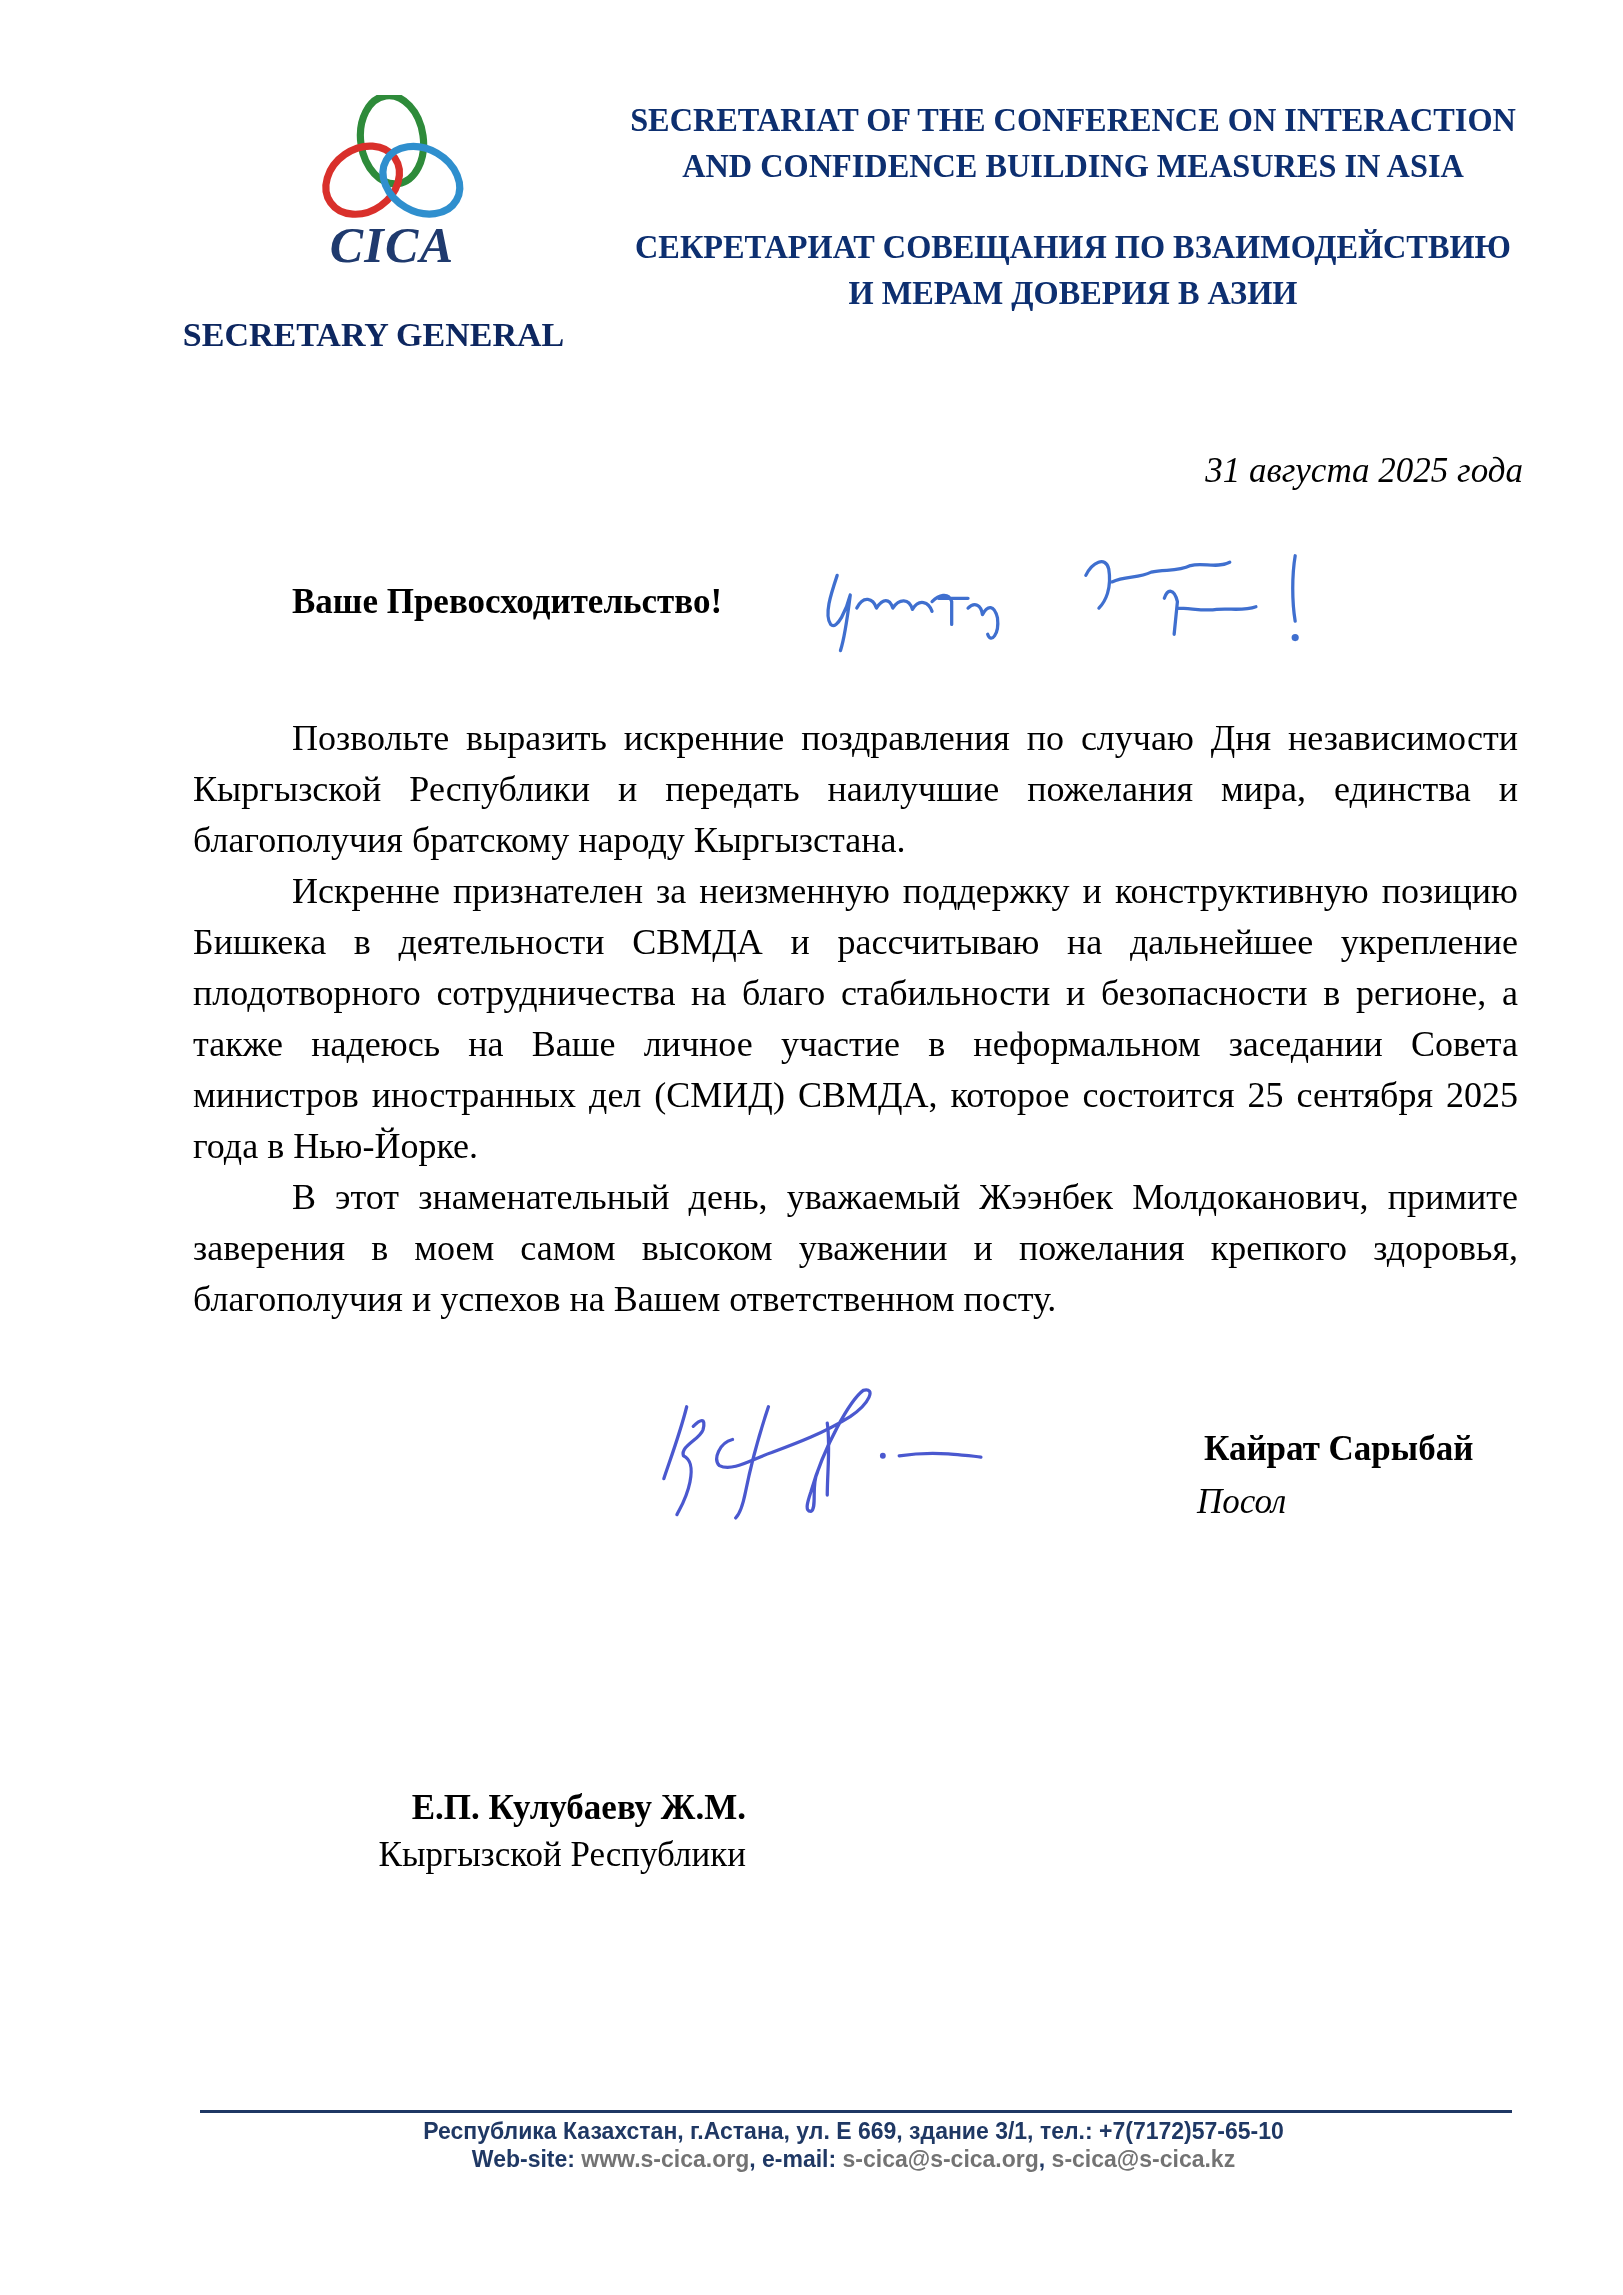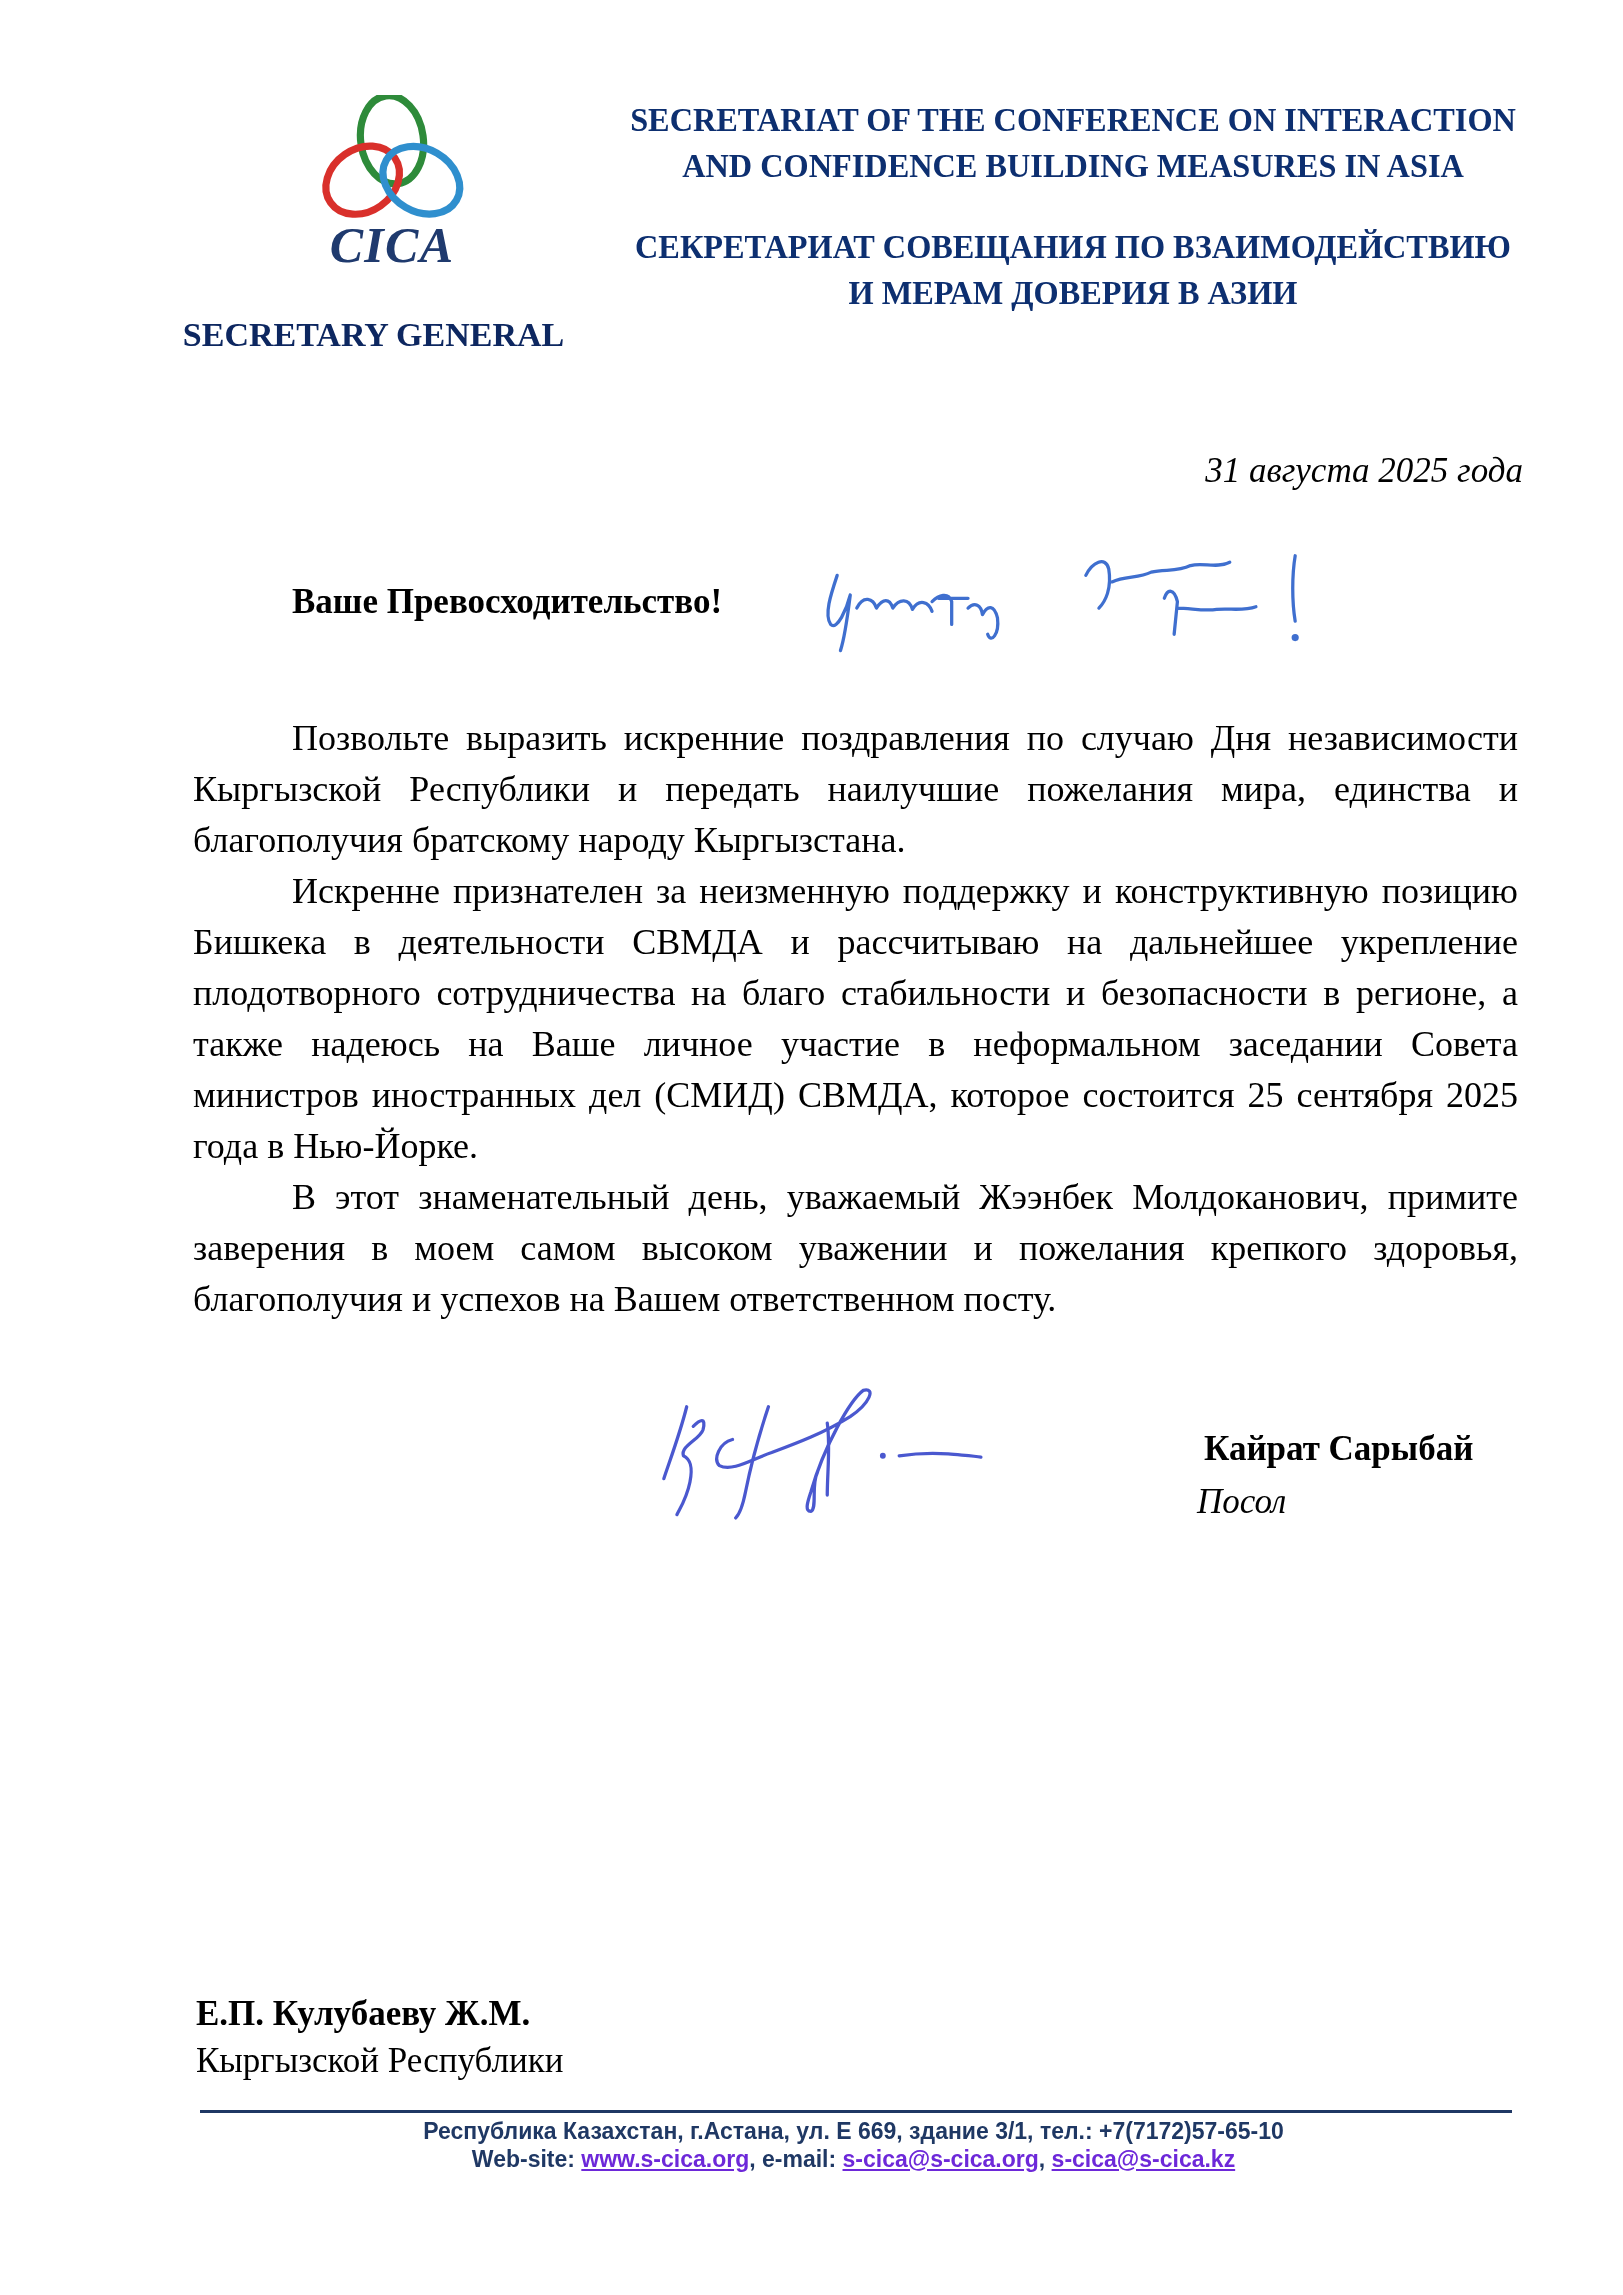--- a/index.html
+++ b/index.html
@@ -32,29 +32,29 @@
     .body-text { left: 193px; top: 713px; width: 1325px; font-size: 36px; line-height: 51px;
                  text-align: justify; }
     .body-text p { margin: 0; text-indent: 99px; }
 
     
     .signature { left: 654px; top: 1361px; width: 510px; height: 170px; }
     .signer-name { left: 1204px; top: 1429px; font-weight: bold; font-size: 35px; white-space: nowrap; }
     .signer-title { left: 1197px; top: 1482px; font-style: italic; font-size: 35px; white-space: nowrap; }
 
     
-    .addressee { left: 196px; top: 1990px; width: 550px; text-align: left; font-size: 35px; line-height: 47px; }
+    .addressee { left: 196px; top: 1784px; width: 550px; text-align: right; font-size: 35px; line-height: 47px; }
     .addressee .name { font-weight: bold; }
 
     
     .footer-rule { left: 200px; top: 2110px; width: 1312px; height: 3.3px; background: #1f3864; }
     .footer { left: 196px; top: 2118px; width: 1315px; text-align: center;
               font-family: "Liberation Sans", sans-serif; font-weight: bold; font-size: 23px;
               color: #1f3864; line-height: 27.5px; }
-    .footer a { color: #6d28d9; text-decoration: underline; }
+    .footer a { color: #737373; }
   </style>
 </head>
 <body>
 
 <div class="abs logo">
   <svg width="150" height="128" viewBox="0 0 230 195">
     <ellipse cx="115" cy="68" rx="48" ry="68" fill="none" stroke="#2e8b3a" stroke-width="11" transform="rotate(-8 115 68)"></ellipse>
     <ellipse cx="70" cy="130" rx="60" ry="48" fill="none" stroke="#d9302b" stroke-width="11" transform="rotate(-35 70 130)"></ellipse>
     <ellipse cx="160" cy="130" rx="62" ry="48" fill="none" stroke="#2f8fce" stroke-width="11" transform="rotate(30 160 130)"></ellipse>
   </svg>

